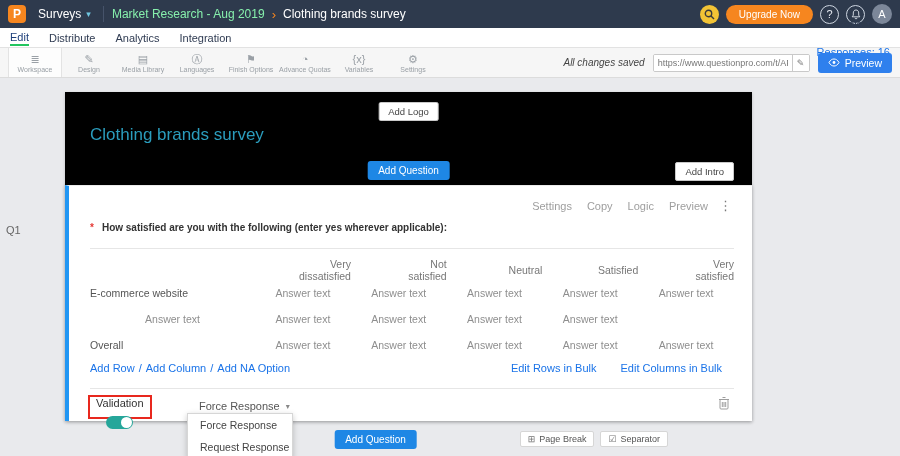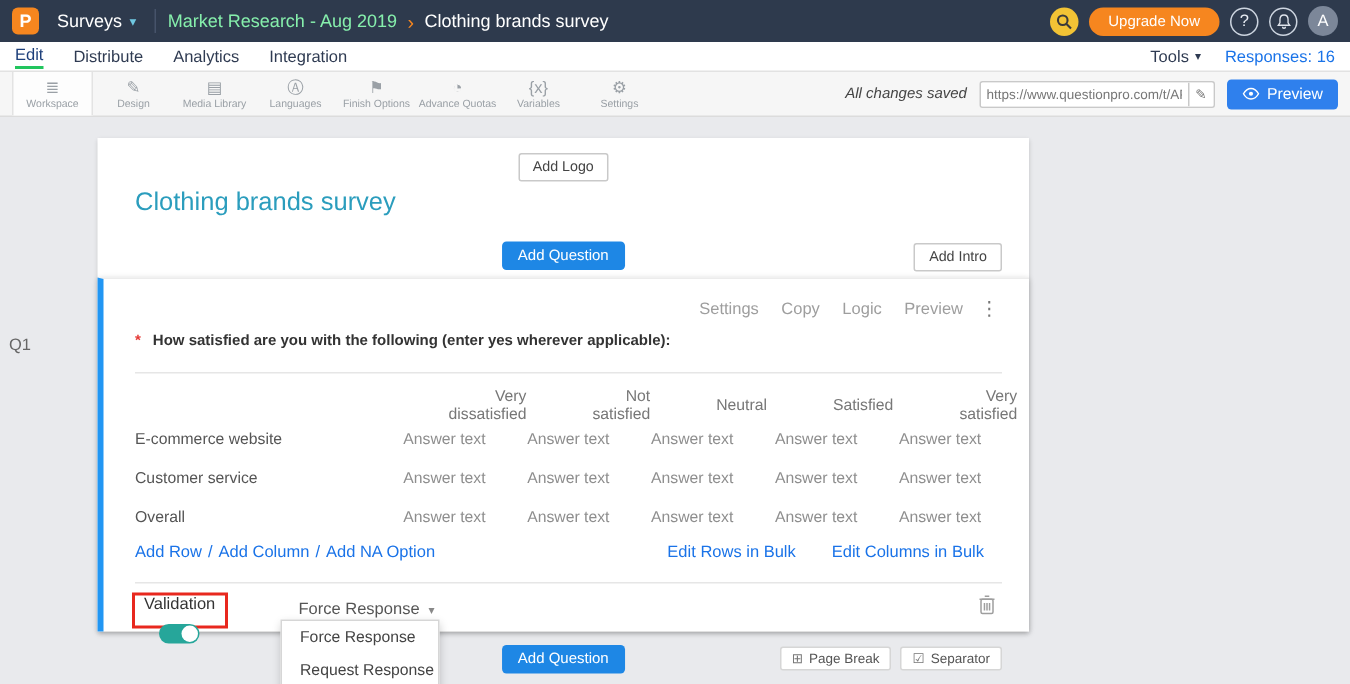--- a/index.html
+++ b/index.html
@@ -25,41 +25,41 @@
   .search-circle { width:19px; height:19px; border-radius:50%; background:#f2c335; display:flex; align-items:center; justify-content:center; cursor:pointer; }
   .upgrade-btn { background:#f6861f; color:#fff; font-size:10px; padding:4px 13px; border-radius:10px; border:none; cursor:pointer; }
   .circle-btn { width:19px; height:19px; border-radius:50%; border:1px solid #cdd5e0; color:#e7ebf2; font-size:11px;
                 display:flex; align-items:center; justify-content:center; cursor:pointer; background:transparent; }
   .avatar { width:20px; height:20px; border-radius:50%; background:#7c8799; color:#fff; font-size:11px;
             display:flex; align-items:center; justify-content:center; cursor:pointer; }
   
   .navbar { height:20px; background:#fff; border-bottom:1px solid #e2e2e2; display:flex; align-items:center; padding:0 10px; }
   .nav-tab { font-size:11px; color:#2f3b52; margin-right:20px; padding:2px 0 1px 0; cursor:pointer; }
   .nav-tab.active { color:#1d3f7a; border-bottom:2px solid #22c55e; }
-  .navbar-right { margin-left:auto; display:flex; align-items:center; gap:16px; }
+  .navbar-right { margin-left:auto; display:flex; align-items:center; gap:16px;flex-direction:column; }
   .tools-menu { font-size:11px; color:#2f3b52; display:flex; align-items:center; gap:4px; cursor:pointer; }
   .tools-menu .caret { font-size:8px; color:#2f3b52; }
   .responses { font-size:11px; color:#1a73e8; }
   
   .toolbar { height:30px; background:#f6f6f6; border-bottom:1px solid #dcdcdc; display:flex; align-items:stretch; padding:0 8px; }
   .tool { width:54px; display:flex; flex-direction:column; align-items:center; justify-content:center; gap:1px; color:#9aa0a6; cursor:pointer; }
   .tool.selected { background:#fdfdfd; border-left:1px solid #e3e3e3; border-right:1px solid #e3e3e3; }
   .tool .tglyph { font-size:11px; line-height:12px; }
   .tool .tlabel { font-size:7px; white-space:nowrap; }
   .toolbar-right { margin-left:auto; display:flex; align-items:center; gap:8px; }
   .saved-status { font-style:italic; font-size:10px; color:#444; }
   .url-wrap { display:flex; align-items:stretch; border:1px solid #c9c9c9; background:#fff; height:18px; border-radius:2px; overflow:hidden; }
   .url-input { border:none; outline:none; width:138px; font-size:9px; color:#777; padding:0 4px; font-family:"Liberation Sans",sans-serif; }
   .url-edit { width:17px; border-left:1px solid #c9c9c9; display:flex; align-items:center; justify-content:center; font-size:9px; color:#777; cursor:pointer; background:#fff; }
   .preview-btn { background:#2f80ed; color:#fff; font-size:10.5px; height:20px; padding:0 10px; border-radius:3px;
                  display:flex; align-items:center; gap:5px; border:none; cursor:pointer; }
   
   .canvas { position:relative; height:378px; }
   .q-number { position:absolute; left:6px; top:146px; font-size:11px; color:#666; }
-  .card { position:absolute; left:65px; top:14px; width:621px; background:#ffffff; box-shadow:0 1px 3px rgba(0,0,0,0.18); }
+  .card { position:absolute; left:65px; top:14px; width:687px; background:#000000; box-shadow:0 1px 3px rgba(0,0,0,0.18); }
   .card-top { position:relative; height:93px; }
   .chip-btn { border:1px solid #c9c9c9; background:#fff; font-size:9.5px; color:#444; padding:3px 9px; border-radius:2px; cursor:pointer; }
   .add-logo { position:absolute; top:10px; left:50%; transform:translateX(-50%); }
   .survey-title { position:absolute; top:33px; left:25px; font-size:17px; color:#2b9dbd; }
   .blue-btn { background:#1e87e5; color:#fff; font-size:10px; padding:4px 11px; border-radius:3px; border:none; cursor:pointer; }
   .add-question-top { position:absolute; top:69px; left:50%; transform:translateX(-50%); }
   .add-intro { position:absolute; top:70px; right:18px; }
   
   .qblock { position:relative; height:236px; border-top:1px solid #ececec; border-left:4px solid #2196f3;
             box-shadow:0 1px 4px rgba(0,0,0,0.22); background:#fff; }
@@ -241,21 +241,20 @@
         </div>
         <div class="trow">
           <div class="rowlabel">E-commerce website</div>
           <div class="acell">Answer text</div>
           <div class="acell">Answer text</div>
           <div class="acell">Answer text</div>
           <div class="acell">Answer text</div>
           <div class="acell">Answer text</div>
         </div>
         <div class="trow">
-          <div class="rowlabel">Customer service</div>
           <div class="acell">Answer text</div>
           <div class="acell">Answer text</div>
           <div class="acell">Answer text</div>
           <div class="acell">Answer text</div>
           <div class="acell">Answer text</div>
         </div>
         <div class="trow">
           <div class="rowlabel">Overall</div>
           <div class="acell">Answer text</div>
           <div class="acell">Answer text</div>

